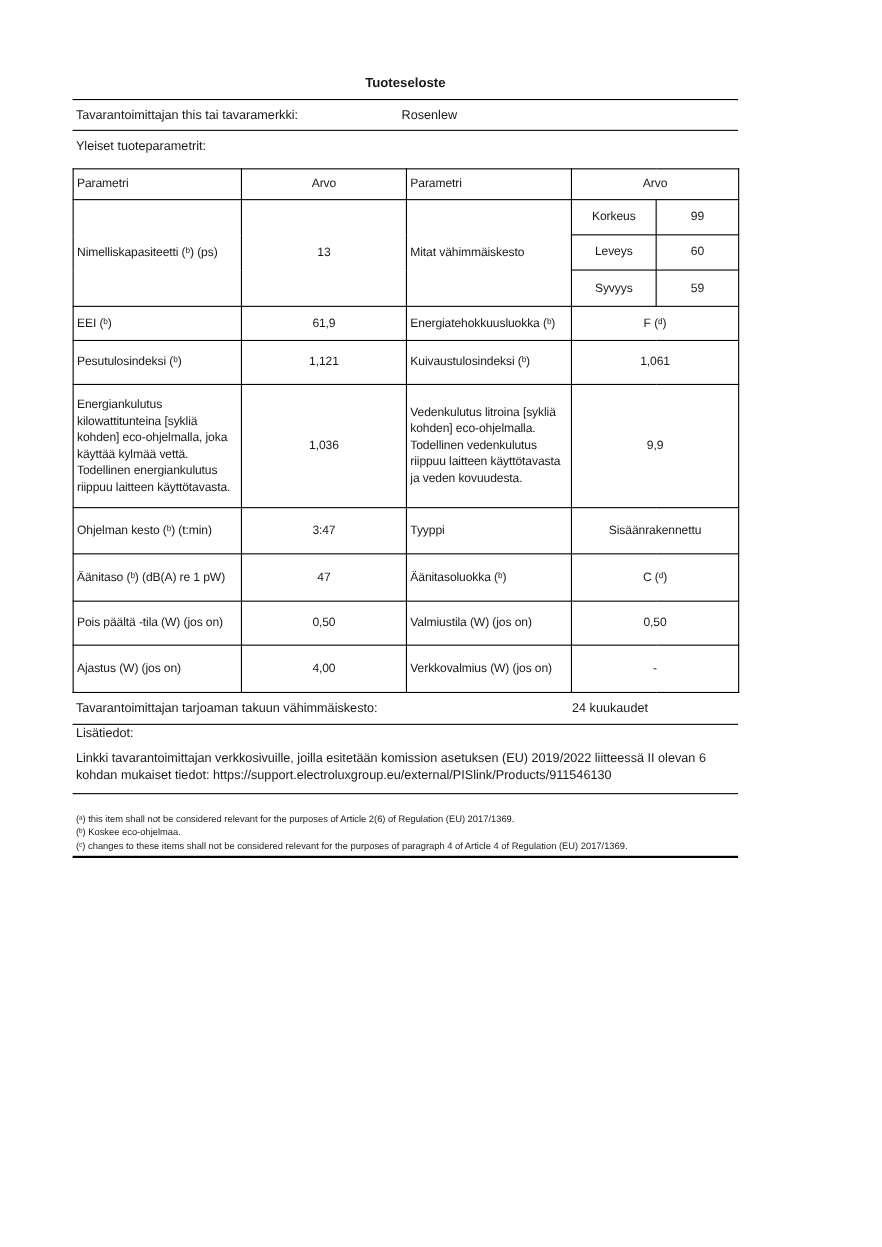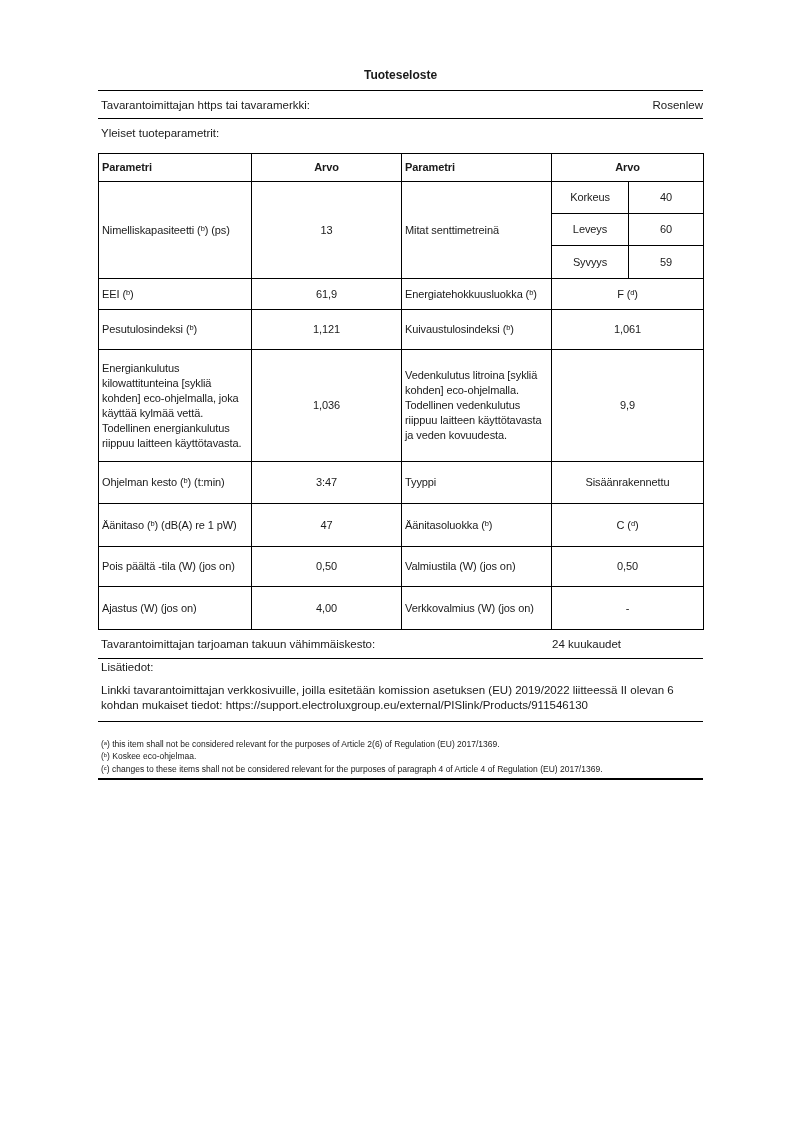--- a/index.html
+++ b/index.html
@@ -7,42 +7,42 @@
     position: relative;
     width: 802px;
     height: 1134px;
     background: #ffffff;
     font-family: "Liberation Sans", "DejaVu Sans", sans-serif;
     color: #1a1a1a;
     font-size: 11.5px;
   }
   .content {
     position: absolute;
-    left: 98px;
+    left: 66px;
     top: 0;
     width: 605px;
   }
   .doc-title {
     margin-top: 67px;
     height: 23px;
     text-align: center;
     font-weight: 700;
     font-size: 12px;
     line-height: 16px;
   }
   
   .info-table { border-top: 1.5px solid #000; }
   .info-row {
     display: flex;
     align-items: center;
     height: 27.2px;
     border-bottom: 1.5px solid #000;
   }
   .info-label { width: 296px; padding-left: 3px; }
-  .info-value { flex: 1; text-align: right; }
+  .info-value { flex: 1; }
 
   .section-label { margin-top: 7px; line-height: 15px; padding-left: 3px; }
 
   
   table.params {
     margin-top: 12px;
     border-collapse: collapse;
     width: 605px;
     table-layout: fixed;
   }
@@ -52,21 +52,21 @@
     border-bottom-width: 1.5px;
     padding: 1px 3px;
     font-size: 11px;
     letter-spacing: -0.1px;
     line-height: 15px;
     vertical-align: middle;
     overflow: hidden;
   }
   td.c-left   { text-align: left; }
   td.c-center { text-align: center; }
-  tr.h-header { height: 28px; font-weight: bold; }
+  tr.h-header { height: 28px; }
   tr.h-sub1 { height: 32px; }
   tr.h-sub2 { height: 32px; }
   tr.h-sub3 { height: 33px; }
   tr.h-r2 { height: 31px; margin-top: 44px; }
   tr.h-r3 { height: 40px; }
   tr.h-r4 { height: 112px; }
   tr.h-r5 { height: 42px; }
   tr.h-r6 { height: 43px; }
   tr.h-r7 { height: 40px; }
   tr.h-r8 { height: 43px; }
@@ -93,21 +93,21 @@
 </head>
 <body>
 
 <div class="page">
   <div class="content">
 
     <div class="doc-title">Tuoteseloste</div>
 
     <div class="info-table">
       <div class="info-row">
-        <div class="info-label">Tavarantoimittajan https tai tavaramerkki:</div>
+        <div class="info-label">Tavarantoimittajan this tai tavaramerkki:</div>
         <div class="info-value">Rosenlew</div>
       </div>
     </div>
 
     <div class="section-label">Yleiset tuoteparametrit:</div>
 
     <table class="params">
       <colgroup>
         <col style="width:153px">
           <col style="width:150px">
@@ -119,23 +119,23 @@
         <tr class="h-header">
           <td class="c-left">Parametri</td>
           <td class="c-center">Arvo</td>
           <td class="c-left">Parametri</td>
           <td class="c-center" colspan="2">Arvo</td>
         </tr>
 
         <tr class="h-sub1">
           <td class="c-left" rowspan="3">Nimelliskapasiteetti (ᵇ) (ps)</td>
           <td class="c-center" rowspan="3">13</td>
-          <td class="c-left" rowspan="3">Mitat senttimetreinä</td>
+          <td class="c-left" rowspan="3">Mitat vähimmäiskesto</td>
           <td class="c-center">Korkeus</td>
-          <td class="c-center">40</td>
+          <td class="c-center">99</td>
         </tr>
         <tr class="h-sub2">
           <td class="c-center">Leveys</td>
           <td class="c-center">60</td>
         </tr>
         <tr class="h-sub3">
           <td class="c-center">Syvyys</td>
           <td class="c-center">59</td>
         </tr>
 

